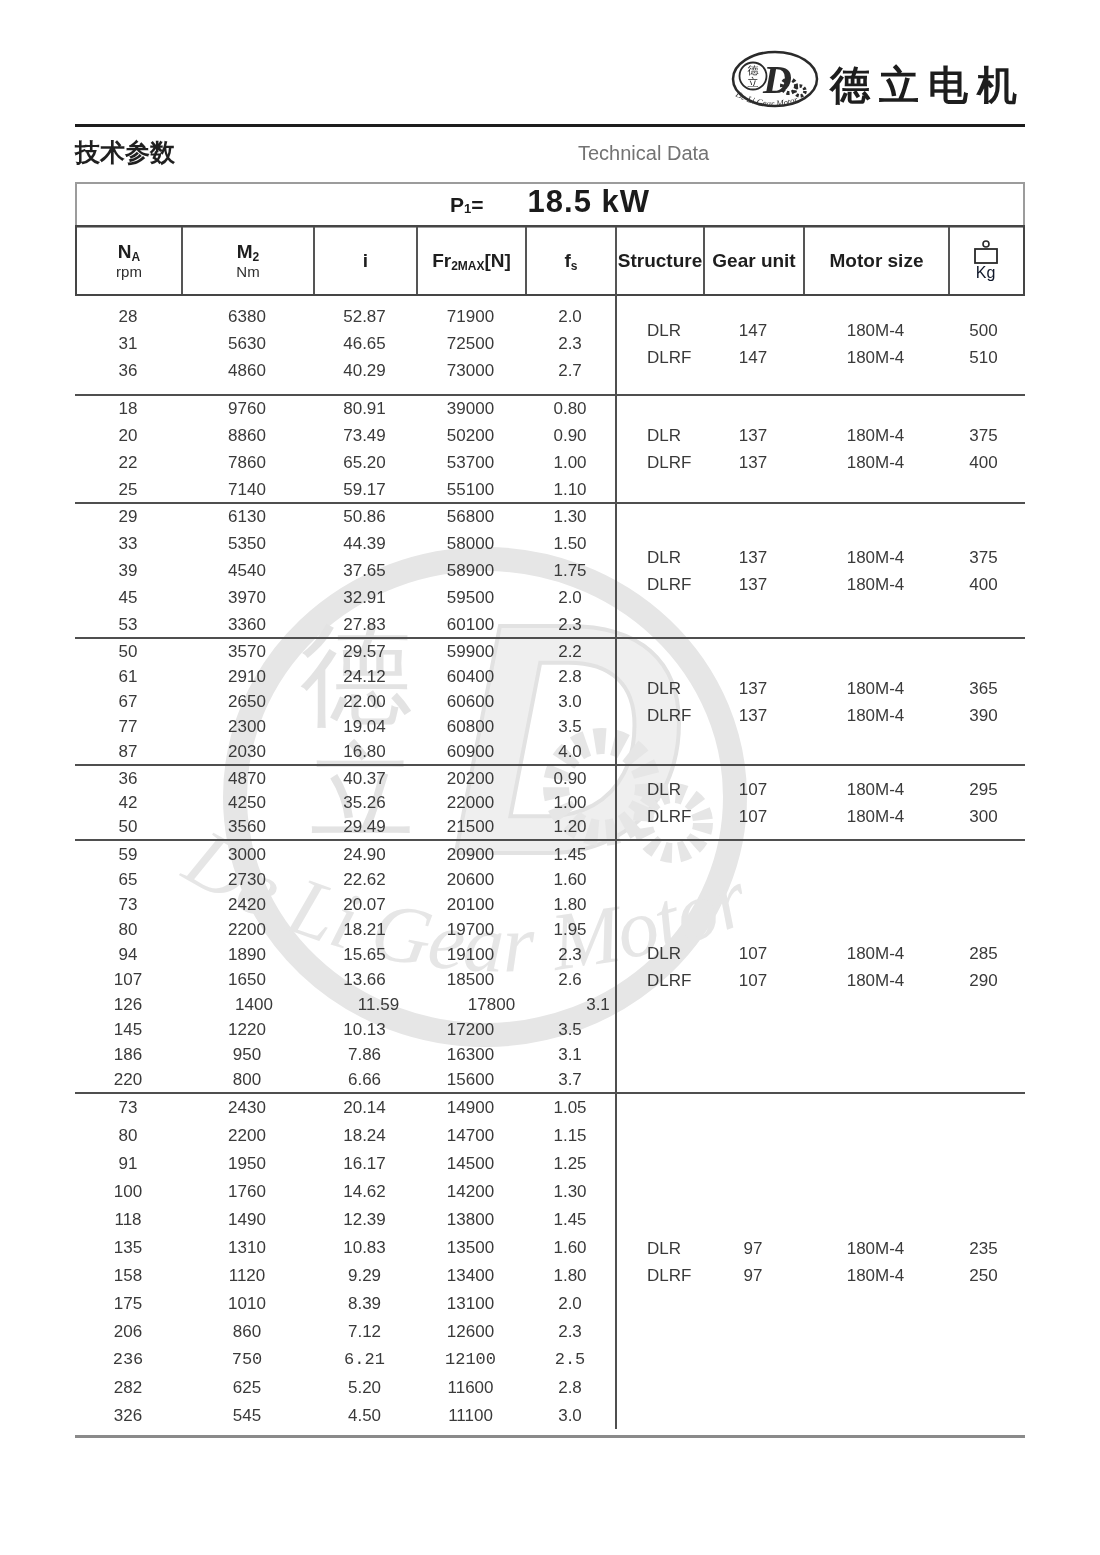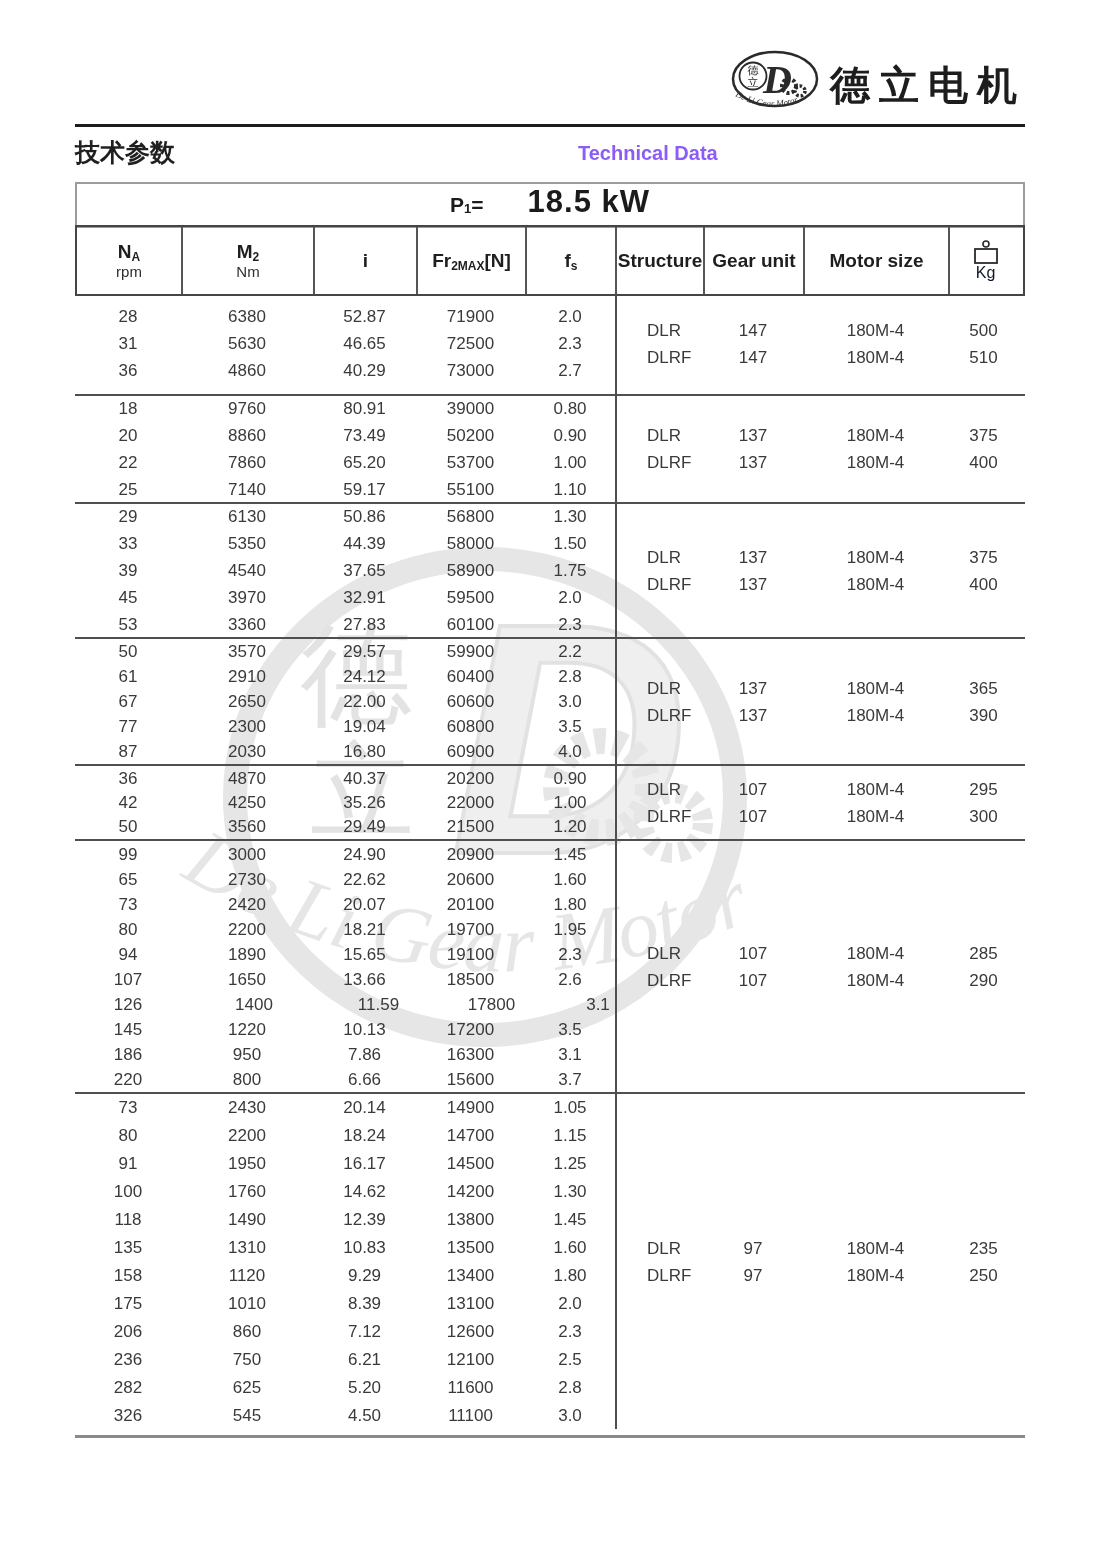--- a/index.html
+++ b/index.html
@@ -7,21 +7,21 @@
         font-family:"Liberation Sans","DejaVu Sans",sans-serif;color:#3a3a3a;}
   .watermark{position:absolute;left:150px;top:535px;z-index:0;}
   .content{position:absolute;left:75px;top:0;width:950px;height:100%;z-index:1;}
 
   
   .brand-logo{position:absolute;left:652px;top:48px;}
   .brand-name{position:absolute;left:755px;top:58px;width:270px;font-size:40px;font-weight:bold;
               letter-spacing:9px;color:#1d1d1d;font-family:"DejaVu Serif","Liberation Serif",serif;white-space:nowrap;}
   .top-rule{position:absolute;left:0;top:124px;width:950px;height:3px;background:#1c1c1c;}
   .section-cn{position:absolute;left:0;top:136px;font-size:25px;font-weight:bold;color:#1f1f1f;}
-  .section-en{position:absolute;left:503px;top:142px;font-size:20px;font-weight:bold;color:#8b5cf6;}
+  .section-en{position:absolute;left:503px;top:142px;font-size:20px;font-weight:normal;color:#737373;}
 
   
   .power-box{position:absolute;left:0;top:182px;width:950px;height:46px;border:2px solid #9c9c9c;
              box-sizing:border-box;display:flex;align-items:baseline;justify-content:center;color:#1b1b1b;}
   .power-box .p-main{font-size:21px;font-weight:bold;line-height:40px;}
   .power-box .p-sub{font-size:13px;font-weight:bold;position:relative;top:1px;}
   .power-box .p-eq{font-size:21px;font-weight:bold;}
   .power-box .p-val{font-size:31px;font-weight:bold;letter-spacing:1px;margin-left:44px;}
 
   
@@ -367,21 +367,21 @@
               <span class="i-cell i-0">DLRF</span>
               <span class="i-cell i-1">107</span>
               <span class="i-cell i-2">180M-4</span>
               <span class="i-cell i-3">300</span>
             </div>
           </div>
         </div>
         <div class="group" style="height: 253px;">
           <div class="g-left">
             <div class="g-row" style="line-height: 25px; height: 25px;">
-              <span class="g-cell">99</span>
+              <span class="g-cell">59</span>
               <span class="g-cell">3000</span>
               <span class="g-cell">24.90</span>
               <span class="g-cell">20900</span>
               <span class="g-cell">1.45</span>
             </div>
             <div class="g-row" style="line-height: 25px; height: 25px;">
               <span class="g-cell">65</span>
               <span class="g-cell">2730</span>
               <span class="g-cell">22.62</span>
               <span class="g-cell">20600</span>
@@ -517,21 +517,21 @@
               <span class="g-cell">13100</span>
               <span class="g-cell">2.0</span>
             </div>
             <div class="g-row" style="line-height: 28px; height: 28px;">
               <span class="g-cell">206</span>
               <span class="g-cell">860</span>
               <span class="g-cell">7.12</span>
               <span class="g-cell">12600</span>
               <span class="g-cell">2.3</span>
             </div>
-            <div class="g-row" style="line-height: 28px; height: 28px;">
+            <div class="g-row" style="line-height: 28px; height: 28px; font-family: Liberation Mono, monospace;">
               <span class="g-cell">236</span>
               <span class="g-cell">750</span>
               <span class="g-cell">6.21</span>
               <span class="g-cell">12100</span>
               <span class="g-cell">2.5</span>
             </div>
             <div class="g-row" style="line-height: 28px; height: 28px;">
               <span class="g-cell">282</span>
               <span class="g-cell">625</span>
               <span class="g-cell">5.20</span>

